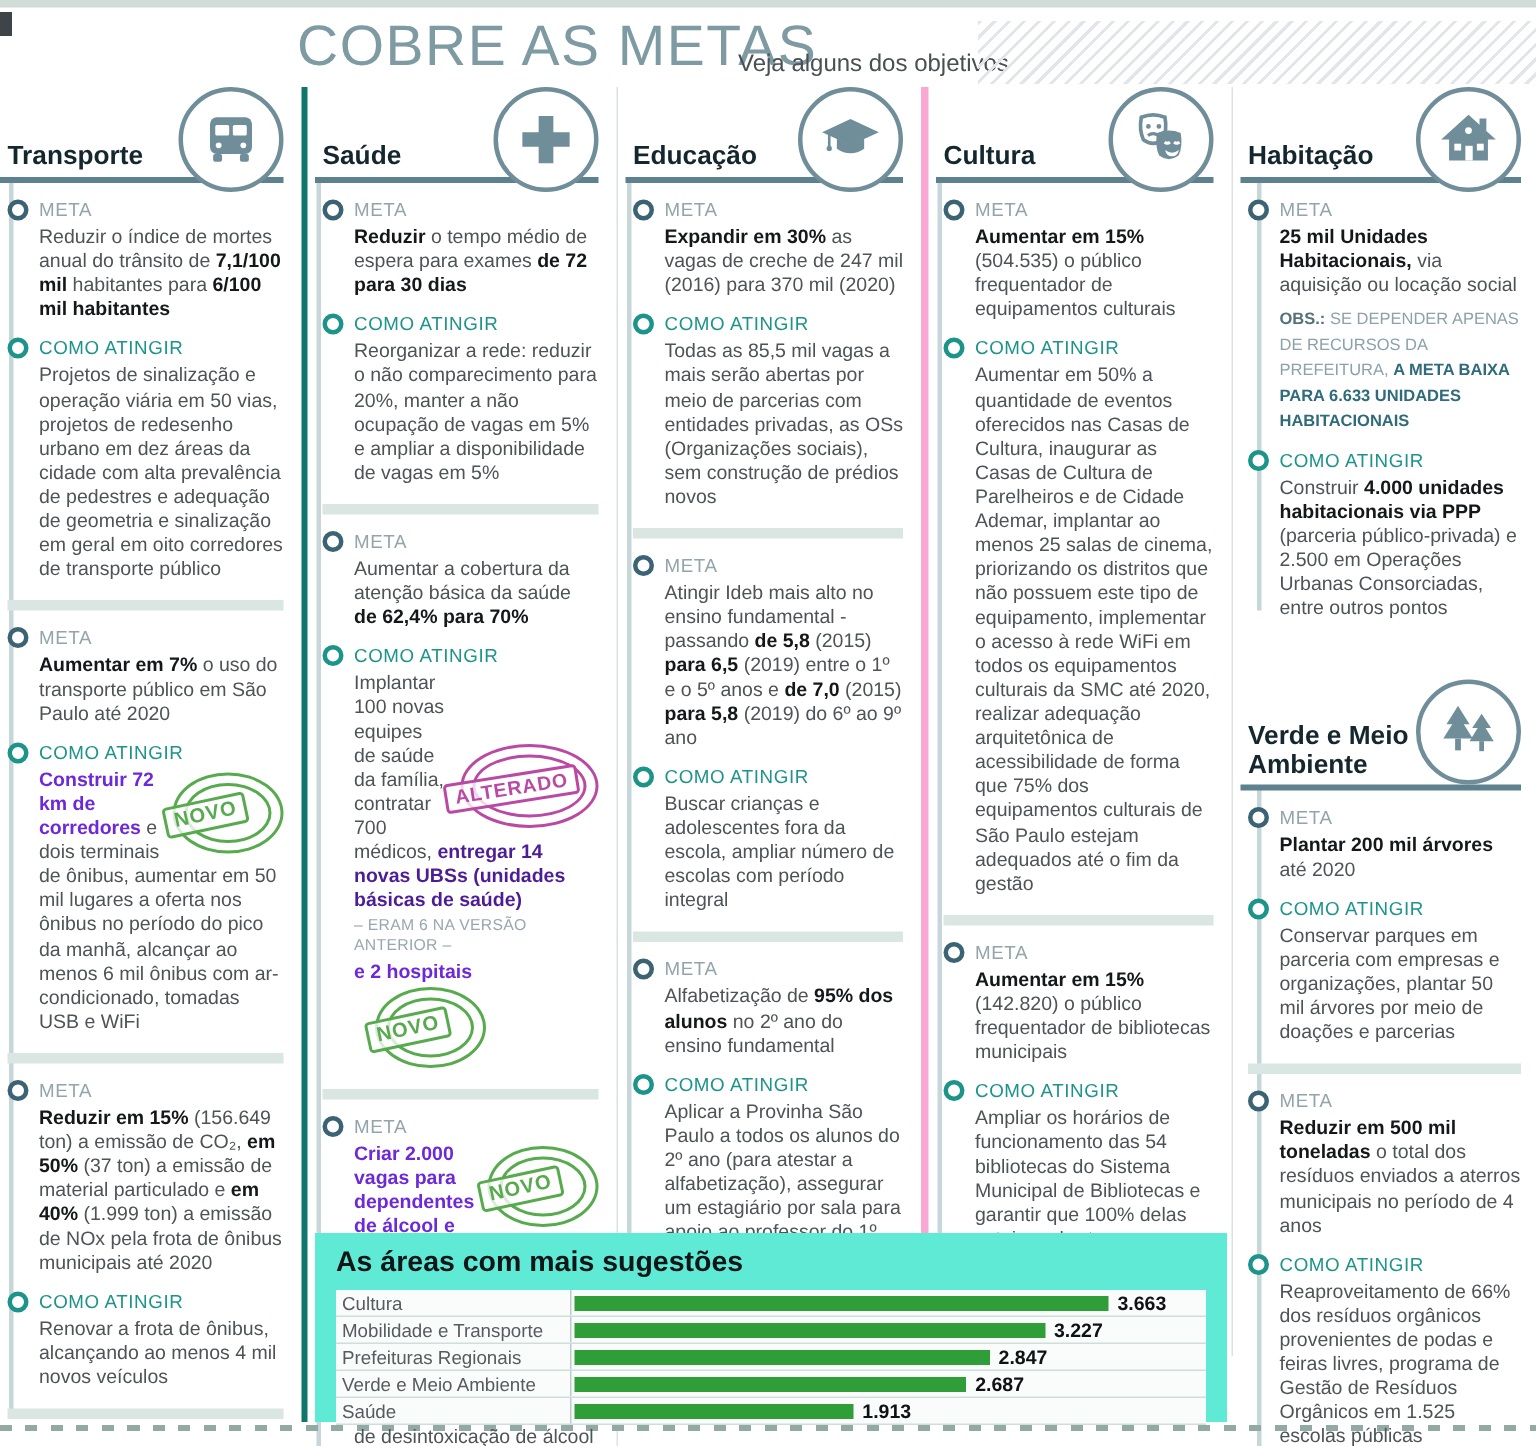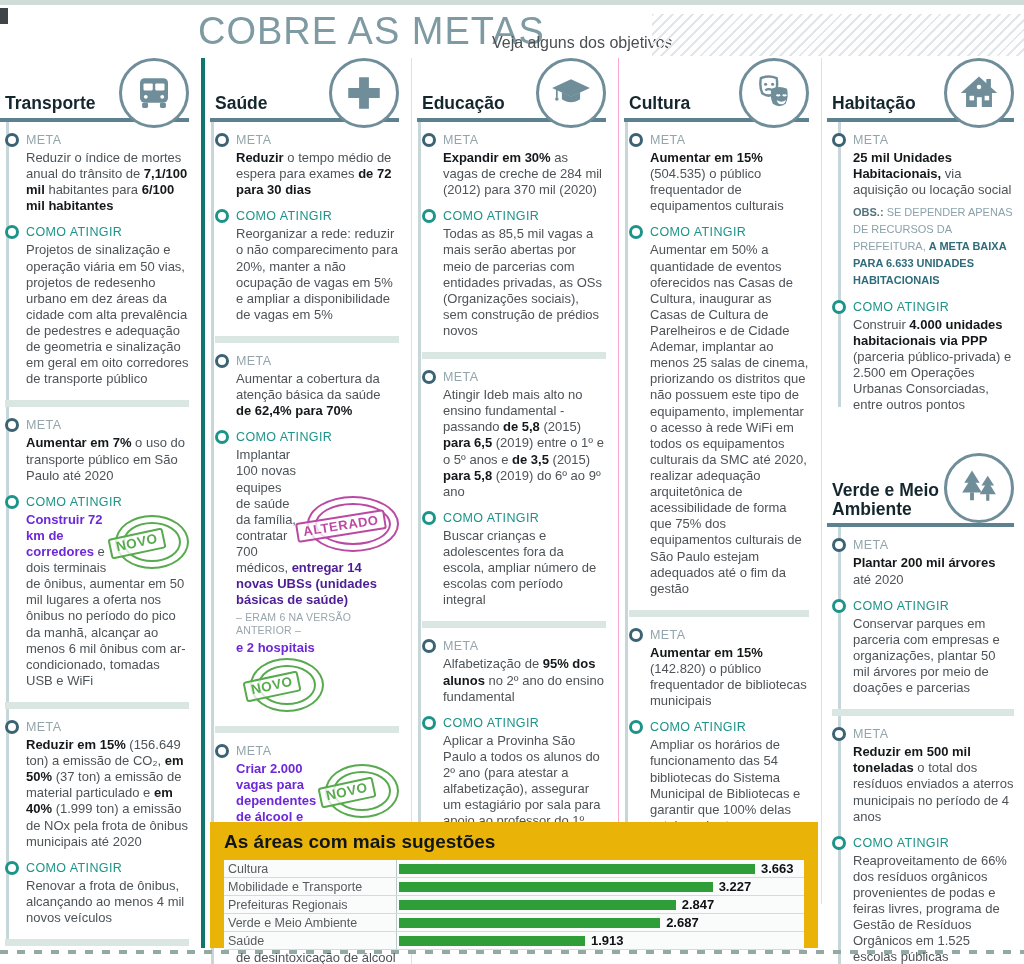--- a/index.html
+++ b/index.html
@@ -10,21 +10,21 @@
   #topsq{position:absolute;left:0;top:8px;width:8px;height:16px;background:#3f4448;}
   #title{position:absolute;left:198px;top:10px;font-size:38px;color:#7e9aa3;letter-spacing:1px;}
   #subtitle{position:absolute;left:492px;top:34px;font-size:16px;color:#4a4f52;}
   #hatch{position:absolute;left:652px;top:14px;width:372px;height:42px;
          background:repeating-linear-gradient(135deg,#e2e6ea 0 2px,transparent 2px 7px);}
   
   #cols{position:absolute;left:0;top:58px;width:1024px;display:flex;align-items:flex-start;}
   .col{position:relative;box-sizing:border-box;}
   .c1{width:205px;padding:0 12px 0 5px;border-right:4px solid #0f766e;min-height:885px;}
   .c2{width:207px;padding:0 12px 0 10px;border-right:1px solid #dbe2e4;min-height:762px;}
-  .c3{width:207px;padding:0 12px 0 10px;border-right:1px solid #f9a8d4;min-height:742px;}
+  .c3{width:207px;padding:0 12px 0 10px;border-right:5px solid #f9a8d4;min-height:742px;}
   .c4{width:203px;padding:0 12px 0 10px;border-right:1px solid #dbe2e4;min-height:722px;}
   .c5{width:202px;padding:0 10px 0 10px;min-height:885px;}
   .colblock{position:relative;}
   .vline{position:absolute;left:6px;top:64px;bottom:6px;width:3px;background:#c6d6d9;z-index:0;}
   .hdr{position:relative;height:64px;margin-bottom:4px;z-index:1;}
   .hdr .t{position:absolute;left:0;bottom:9px;font-size:17.5px;font-weight:bold;color:#15272e;line-height:1.08;max-width:120px;}
   .hdr .rule{position:absolute;left:-5px;right:0;bottom:0;height:4px;background:#5d818e;}
   .hdr .circ{position:absolute;right:0;top:0;width:64px;height:64px;border:3px solid #6f8e99;border-radius:50%;
              background:#fff;display:flex;align-items:center;justify-content:center;z-index:2;}
   .hdr.tall{height:88px;}
@@ -53,26 +53,26 @@
   .stamp b{position:absolute;left:-2px;top:19px;z-index:2;background:rgba(255,255,255,.78);border:2.5px solid;border-radius:3px;
            padding:0 5px;font-size:13.5px;letter-spacing:.6px;transform:rotate(-12deg);border-color:inherit;white-space:nowrap;}
   .green{color:#49a33f;border-color:#49a33f;}
   .magenta{color:#b53a9c;border-color:#b53a9c;}
   .fr{float:right;margin:2px -4px 4px 4px;}
   .fr.mid{margin-top:48px;}
   .alterado{width:100px;height:58px;}
   .alterado b{font-size:13px;left:-7px;top:21px;transform:rotate(-9deg);}
   .inb{display:inline-block;vertical-align:-16px;margin-left:10px;}
   
-  #chart{position:absolute;left:210px;top:822px;width:608px;height:126px;background:#eab308;z-index:5;
+  #chart{position:absolute;left:210px;top:822px;width:608px;height:126px;background:#5eead4;z-index:5;
          padding:9px 14px 6px;box-sizing:border-box;}
   .chart-title{font-size:19px;font-weight:bold;color:#101518;margin:0 0 7px;}
   .crow{display:flex;align-items:center;height:17px;background:#fafcfb;border-bottom:1px solid #cfdeda;}
   .clabel{width:152px;font-size:12.5px;color:#565b5e;padding-left:4px;}
-  .cbars{flex:1;border-left:1px solid #b9cdc8;display:flex;align-items:center;height:100%;margin-left:16px;}
+  .cbars{flex:1;border-left:1px solid #b9cdc8;display:flex;align-items:center;height:100%;}
   .cbar{height:10px;margin:0 6px 0 2px;}
   .cval{font-size:13px;font-weight:bold;color:#0e1214;}
   #dashes{position:absolute;left:0;top:950px;width:1024px;height:4px;
           background:repeating-linear-gradient(90deg,#93a9a4 0 8px,transparent 8px 17px);}
 </style>
 </head>
 <body>
 
 <div id="topbar"></div>
 <div id="topsq"></div>
@@ -171,28 +171,28 @@
         <svg viewBox="0 0 24 24">
           <polygon points="12,4.2 22.8,9.2 12,14.2 1.2,9.2" fill="#6f8e99"></polygon>
           <path d="M6.8 11.6 v3.9 c3.3 2.3 7.1 2.3 10.4 0 v-3.9 l-5.2 2.4 z" fill="#6f8e99"></path>
           <rect x="3.4" y="9.4" width="1" height="5.2" fill="#6f8e99"></rect>
           <circle cx="3.9" cy="15.4" r="1" fill="#6f8e99"></circle>
         </svg>
       </span>
     </div>
     <div class="sec">
       <div class="lbl meta"><span class="dot slate"></span><span>META</span></div>
-      <p class="body"><span class="rt-b">Expandir em 30%</span><span> as vagas de creche de 284 mil (2012) para 370 mil (2020)</span></p>
+      <p class="body"><span class="rt-b">Expandir em 30%</span><span> as vagas de creche de 247 mil (2016) para 370 mil (2020)</span></p>
       <div class="lbl como"><span class="dot teal"></span><span>COMO ATINGIR</span></div>
       <p class="body"><span>Todas as 85,5 mil vagas a mais serão abertas por meio de parcerias com entidades privadas, as OSs (Organizações sociais), sem construção de prédios novos</span></p>
     </div>
     <div class="sep"></div>
     <div class="sec">
       <div class="lbl meta"><span class="dot slate"></span><span>META</span></div>
-      <p class="body"><span>Atingir Ideb mais alto no ensino fundamental - passando </span><span class="rt-b">de 5,8</span><span> (2015) </span><span class="rt-b">para 6,5</span><span> (2019) entre o 1º e o 5º anos e </span><span class="rt-b">de 3,5</span><span> (2015) </span><span class="rt-b">para 5,8</span><span> (2019) do 6º ao 9º ano</span></p>
+      <p class="body"><span>Atingir Ideb mais alto no ensino fundamental - passando </span><span class="rt-b">de 5,8</span><span> (2015) </span><span class="rt-b">para 6,5</span><span> (2019) entre o 1º e o 5º anos e </span><span class="rt-b">de 7,0</span><span> (2015) </span><span class="rt-b">para 5,8</span><span> (2019) do 6º ao 9º ano</span></p>
       <div class="lbl como"><span class="dot teal"></span><span>COMO ATINGIR</span></div>
       <p class="body"><span>Buscar crianças e adolescentes fora da escola, ampliar número de escolas com período integral</span></p>
     </div>
     <div class="sep"></div>
     <div class="sec">
       <div class="lbl meta"><span class="dot slate"></span><span>META</span></div>
       <p class="body"><span>Alfabetização de </span><span class="rt-b">95% dos alunos</span><span> no 2º ano do ensino fundamental</span></p>
       <div class="lbl como"><span class="dot teal"></span><span>COMO ATINGIR</span></div>
       <p class="body"><span>Aplicar a Provinha São Paulo a todos os alunos do 2º ano (para atestar a alfabetização), assegurar um estagiário por sala para apoio ao professor do 1º ano</span></p>
     </div>

